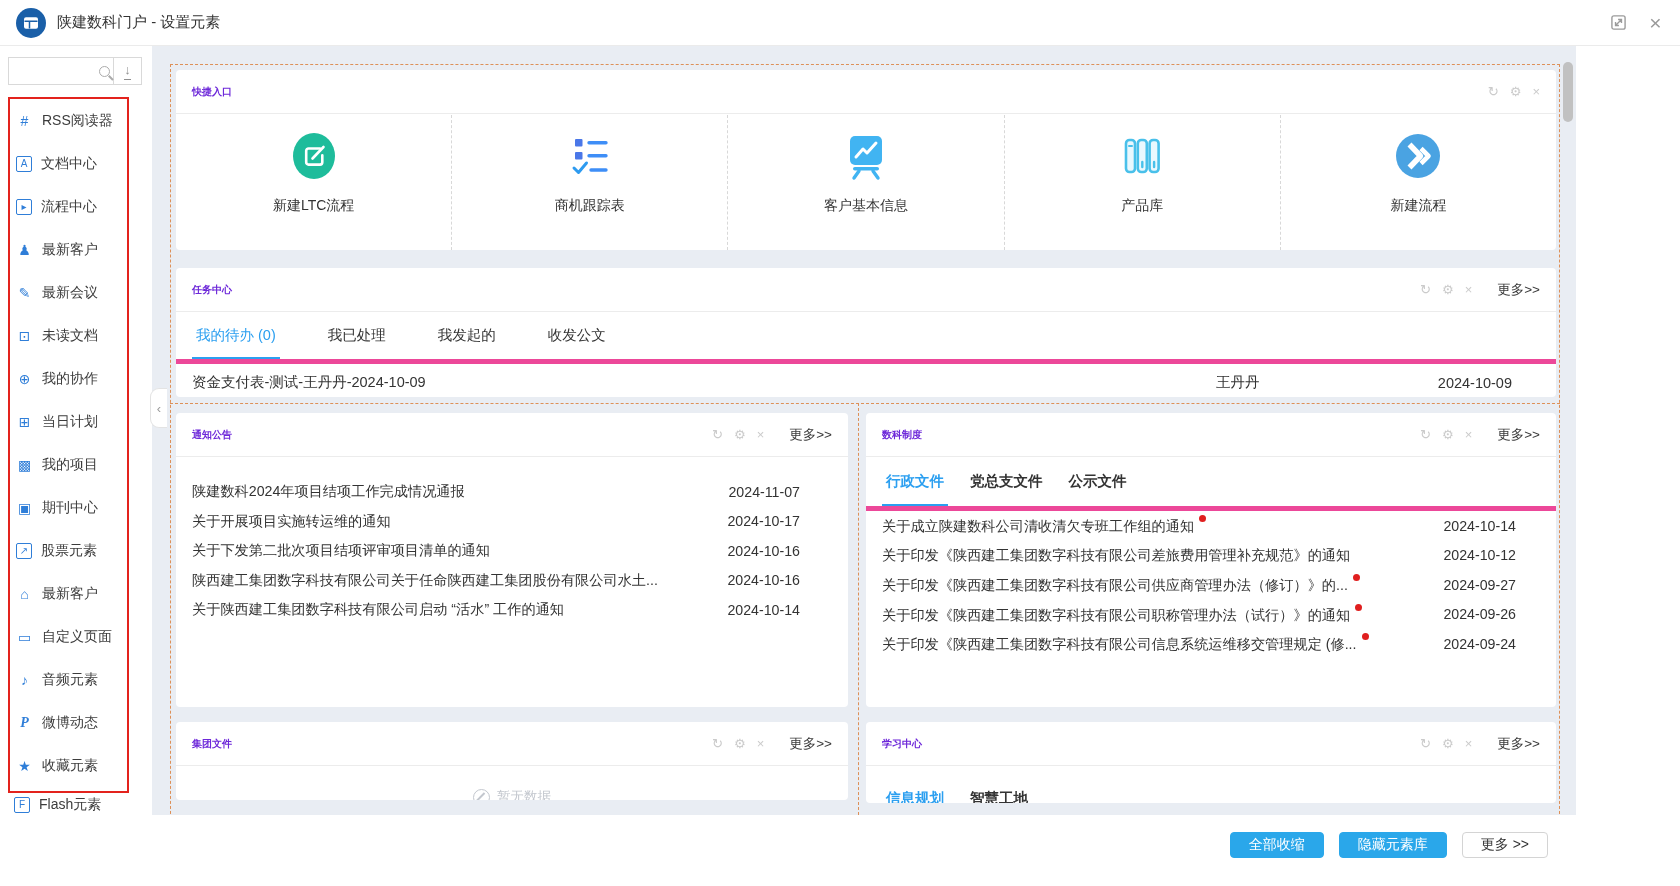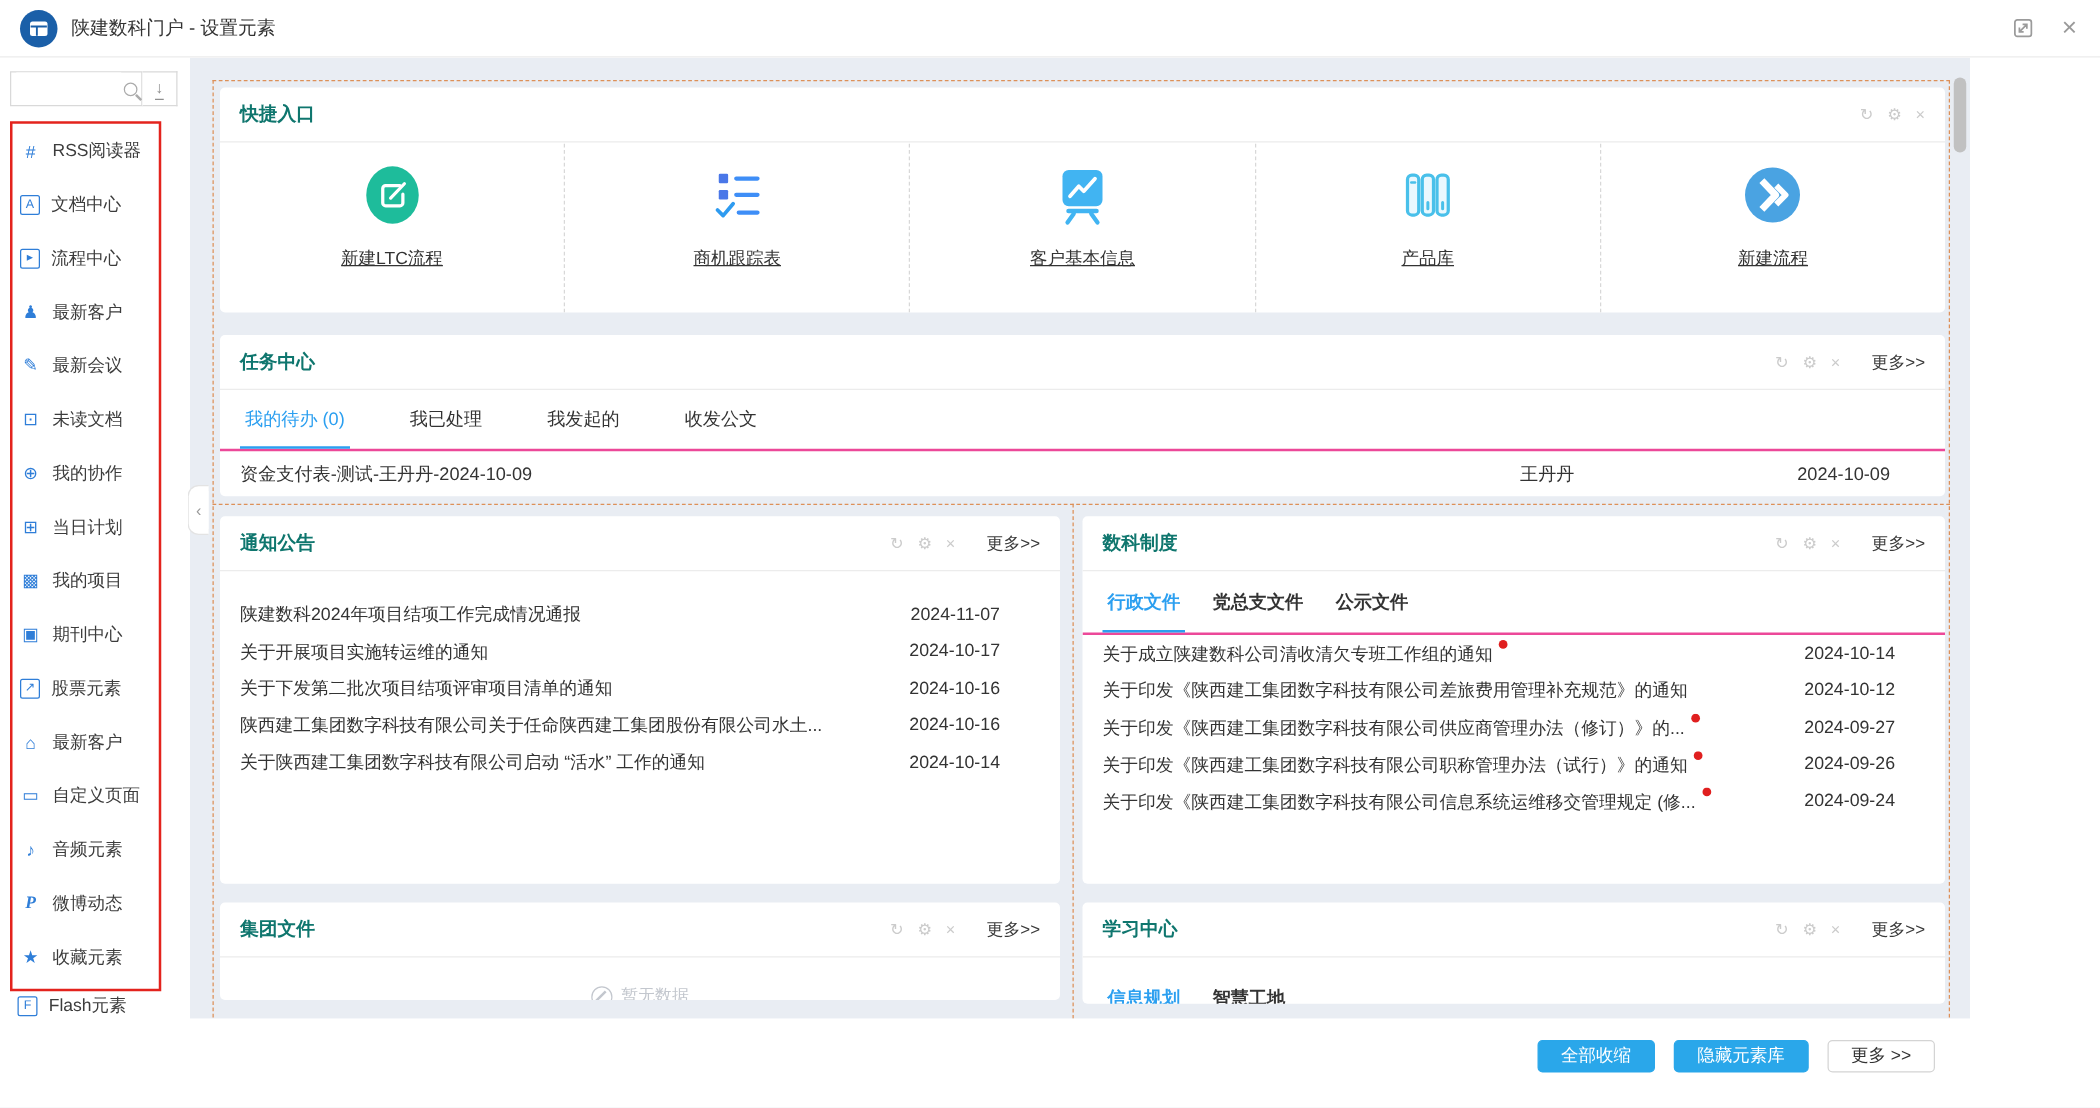--- a/index.html
+++ b/index.html
@@ -45,31 +45,31 @@
   .partial-item{position:absolute;left:8px;top:737px;width:121px;}
   
   .main{position:absolute;left:152px;top:0;width:1424px;height:769px;overflow:hidden;z-index:1;}
   .dash-rect{position:absolute;left:18px;top:18px;width:1390px;height:760px;
     border:1px dashed #dd9058;box-sizing:border-box;pointer-events:none;}
   .dash-h{position:absolute;left:18px;top:357px;width:1390px;height:0;border-top:1px dashed #dd9058;pointer-events:none;}
   .dash-v{position:absolute;left:706px;top:357px;width:0;height:412px;border-left:1px dashed #dd9058;pointer-events:none;}
   .panel{position:absolute;background:#fff;border-radius:4px;box-sizing:border-box;overflow:hidden;}
   .panel-header{height:43px;display:flex;align-items:center;padding:0 16px;
     border-bottom:1px solid #ececec;}
-  .panel-title{font-size:15px;font-weight:bold;color:#0f766e;}
+  .panel-title{font-size:10px;font-weight:bold;color:#6d28d9;}
   .panel-controls{margin-left:auto;display:flex;align-items:center;gap:11px;}
   .pc-ic{color:#cbcbcb;font-size:13px;line-height:1;cursor:pointer;}
   .more-link{color:#3a3a3a;font-size:13.5px;margin-left:14px;cursor:pointer;white-space:nowrap;}
   
   .quick-row{display:flex;height:135px;margin-top:1px;}
-  .quick-cell{flex:1;display:flex;flex-direction:column;align-items:center;padding-top:14px;cursor:pointer;text-decoration:underline;}
+  .quick-cell{flex:1;display:flex;flex-direction:column;align-items:center;padding-top:14px;cursor:pointer;}
   .quick-cell + .quick-cell{border-left:1px dashed #d8d8d8;}
   .quick-label{margin-top:10px;font-size:14px;color:#333;}
   
-  .tabs-row{display:flex;align-items:stretch;padding:0 16px;border-bottom:2px solid #ec4899;}
+  .tabs-row{display:flex;align-items:stretch;padding:0 16px;border-bottom:5px solid #ec4899;}
   .tab{position:relative;display:flex;align-items:center;font-size:14.5px;color:#333;
     padding:0 4px;margin-right:44px;cursor:pointer;}
   .tabs-row.tight .tab{margin-right:18px;font-weight:bold;}
   .tab.active{color:#2b9ff0;}
   .tab.active::after{content:"";position:absolute;left:0;right:0;bottom:0;height:2.5px;background:#2b9ff0;}
   .task-tabs{height:47px;}
   .task-row{display:flex;align-items:center;height:37px;padding:0 16px;font-size:14.5px;color:#333;cursor:pointer;}
   .task-title{flex:1;white-space:nowrap;overflow:hidden;text-overflow:ellipsis;}
   .task-owner{width:84px;margin-left:auto;flex:0 0 auto;}
   .task-date{width:240px;text-align:right;padding-right:28px;box-sizing:border-box;flex:0 0 auto;}

